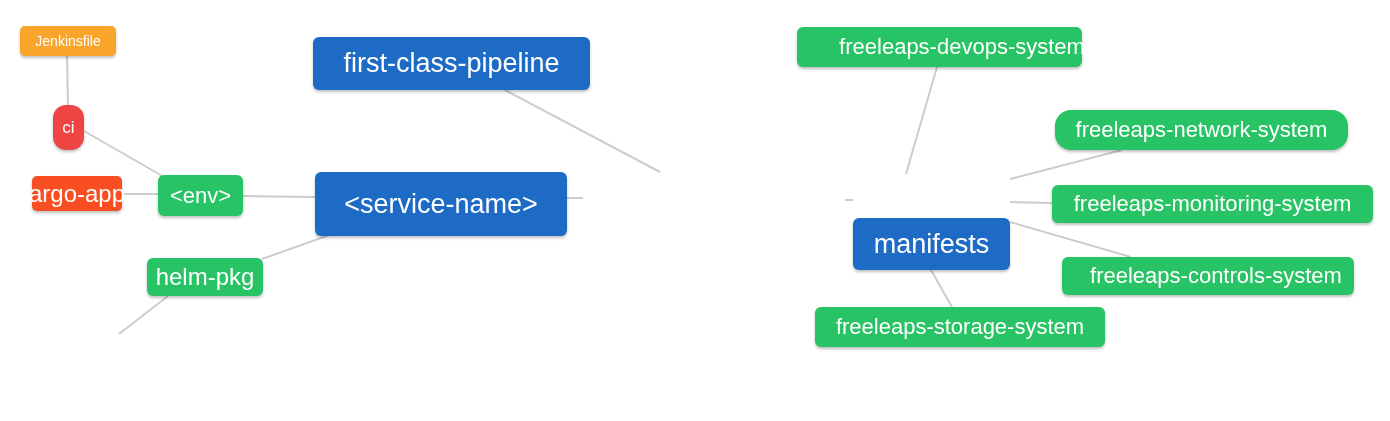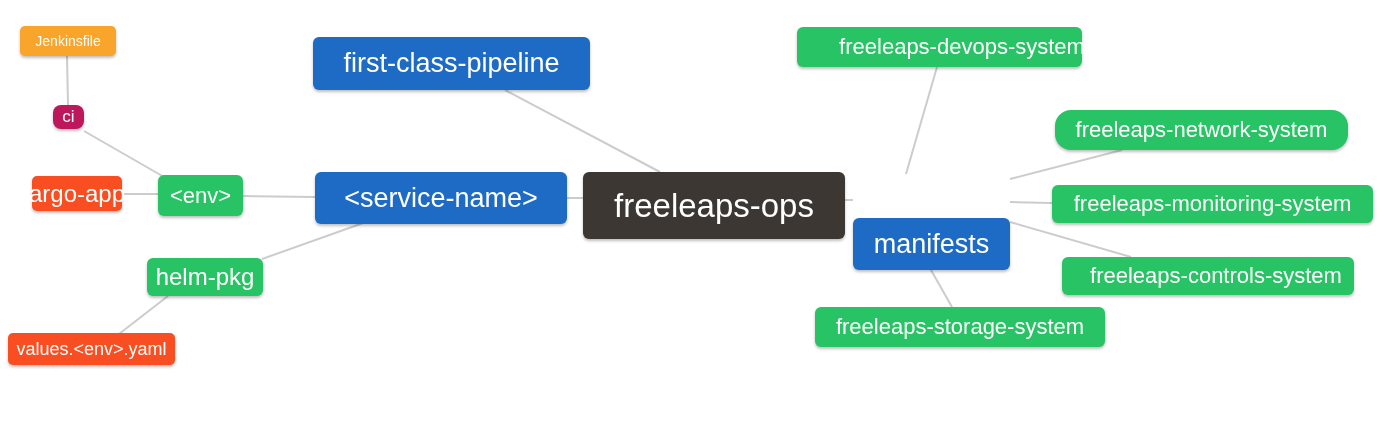--- a/index.html
+++ b/index.html
@@ -50,28 +50,26 @@
     <line class="edge" x1="567" y1="198" x2="583" y2="198" stroke-width="2" stroke="#CCCCCC"></line>
     <line class="edge" x1="845" y1="200" x2="853" y2="200" stroke-width="2" stroke="#CCCCCC"></line>
     <line class="edge" x1="937" y1="67" x2="906" y2="174" stroke-width="2" stroke="#CCCCCC"></line>
     <line class="edge" x1="1010" y1="179" x2="1122" y2="150" stroke-width="2" stroke="#CCCCCC"></line>
     <line class="edge" x1="1010" y1="202" x2="1052" y2="203" stroke-width="2" stroke="#CCCCCC"></line>
     <line class="edge" x1="1010" y1="222" x2="1131" y2="257" stroke-width="2" stroke="#CCCCCC"></line>
     <line class="edge" x1="906" y1="226" x2="952" y2="307" stroke-width="2" stroke="#CCCCCC"></line>
   </svg>
 
   <div class="node" style="left: 20px; top: 26px; width: 96px; height: 30px; font-size: 14px; border-radius: 5px; background-color: rgb(249, 164, 42);">Jenkinsfile</div>
-  <div class="node" style="left: 53px; top: 105px; width: 31px; height: 24px; font-size: 17px; border-radius: 8px; background-color: #be185d;">ci</div>
+  <div class="node" style="left: 53px; top: 105px; width: 31px; height: 45px; font-size: 17px; border-radius: 13px; background-color: #ef4444;">ci</div>
   <div class="node" style="left: 32px; top: 176px; width: 90px; height: 35px; font-size: 24px; border-radius: 5px; background-color: rgb(249, 78, 33);">argo-app</div>
   <div class="node" style="left: 158px; top: 175px; width: 85px; height: 41px; font-size: 22px; background-color: rgb(40, 195, 100);">&lt;env&gt;</div>
   <div class="node" style="left: 147px; top: 258px; width: 116px; height: 38px; font-size: 24px; background-color: rgb(40, 195, 100);">helm-pkg</div>
-  <div class="node" style="left: 8px; top: 333px; width: 167px; height: 32px; font-size: 18px; border-radius: 5px; background-color: rgb(249, 78, 33);">values.&lt;env&gt;.yaml</div>
   <div class="node" style="left: 313px; top: 37px; width: 277px; height: 53px; font-size: 27px; background-color: rgb(30, 107, 197);">first-class-pipeline</div>
-  <div class="node" style="left: 315px; top: 172px; width: 252px; height: 52px; font-size: 27px; background-color: rgb(30, 107, 197);">&lt;service-name&gt;</div>
-  <div class="node" style="left: 583px; top: 172px; width: 262px; height: 67px; font-size: 33px; background-color: rgb(60, 55, 50);">freeleaps-ops</div>
+  <div class="node" style="left: 315px; top: 172px; width: 252px; height: 64px; font-size: 27px; background-color: rgb(30, 107, 197);">&lt;service-name&gt;</div>
   <div class="node" style="left: 853px; top: 174px; width: 157px; height: 52px; font-size: 27px; background-color: rgb(30, 107, 197); margin-top: 44px;">manifests</div>
   <div class="node" style="left: 797px; top: 27px; width: 285px; height: 40px; font-size: 22px; background-color: rgb(40, 195, 100); padding-left: 45px;">freeleaps-devops-system</div>
   <div class="node" style="left: 1055px; top: 110px; width: 293px; height: 40px; font-size: 22px; background-color: rgb(40, 195, 100); border-radius: 16px;">freeleaps-network-system</div>
   <div class="node" style="left: 1052px; top: 185px; width: 321px; height: 38px; font-size: 22px; background-color: rgb(40, 195, 100);">freeleaps-monitoring-system</div>
   <div class="node" style="left: 1062px; top: 257px; width: 292px; height: 38px; font-size: 22px; background-color: rgb(40, 195, 100); padding-left: 16px;">freeleaps-controls-system</div>
   <div class="node" style="left: 815px; top: 307px; width: 290px; height: 40px; font-size: 22px; background-color: rgb(40, 195, 100);">freeleaps-storage-system</div>
 
 </div>
 
 </body></html>

